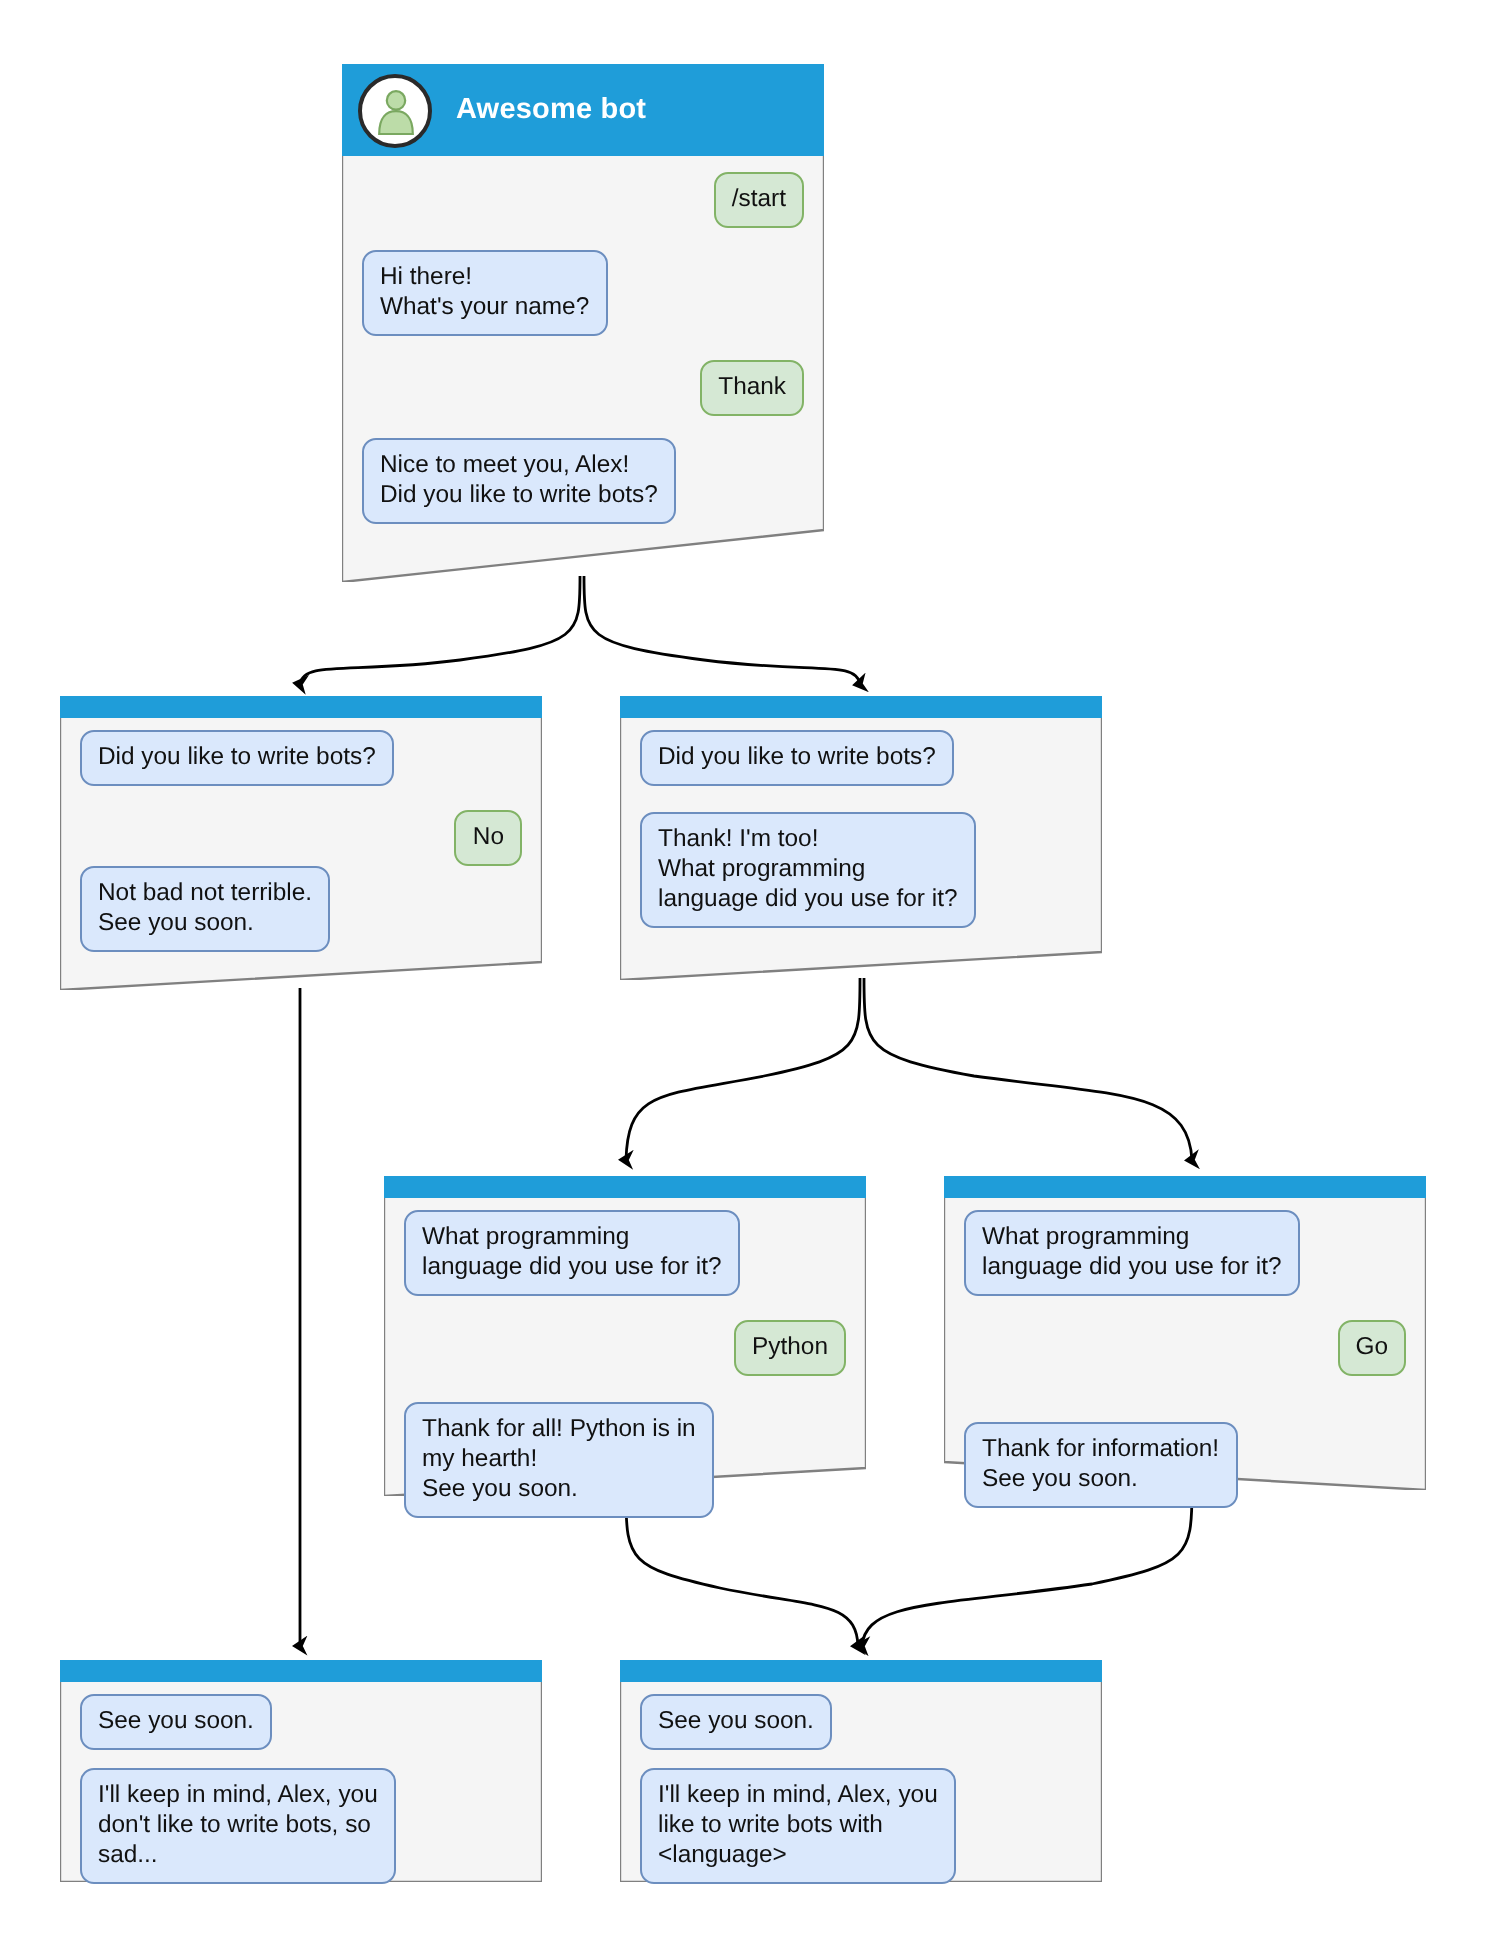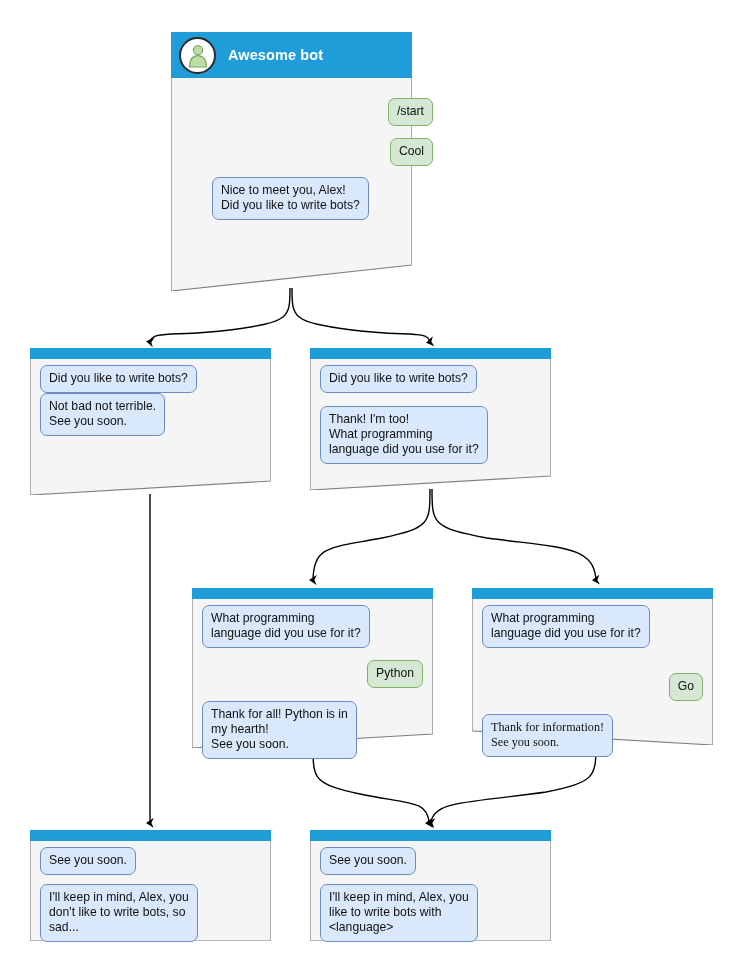--- a/index.html
+++ b/index.html
@@ -153,44 +153,51 @@
       <div class="titlebar tall">
         <span class="avatar">
           <svg width="26" height="26" viewBox="0 0 26 26">
             <circle cx="13" cy="8.2" r="4.6" fill="#bcdca8" stroke="#7aa860" stroke-width="1.1"></circle>
             <path d="M4.6,25 C4.6,16.6 8.4,13.6 13,13.6 C17.6,13.6 21.4,16.6 21.4,25 Z" fill="#bcdca8" stroke="#7aa860" stroke-width="1.1"></path>
           </svg>
         </span>
         <span class="bot-title">Awesome bot</span>
       </div>
 
-      <div class="chat" style="top:58px;margin-left:31px;">
+      <div class="chat" style="top:46px;">
         <div class="msgrow user" style="margin-top:8px;">
           <div class="bubble user">/start</div>
         </div>
+        <div class="msgrow bot" style="margin-top:11px;">
+          <div class="bubble bot">Hi there!
+What's your name?</div>
+        </div>
         <div class="msgrow user" style="margin-top:12px;">
-          <div class="bubble user">Cool</div>
+          <div class="bubble user">Thank</div>
         </div>
         <div class="msgrow bot" style="margin-top:11px;">
           <div class="bubble bot">Nice to meet you, Alex!
 Did you like to write bots?</div>
         </div>
       </div>
     </div>
   </div>
 
   <div class="card" style="left:30px; top:348px; width:241px; height:147px;">
     <svg class="card-skew" viewBox="0 0 241 147" preserveAspectRatio="none">
       <polygon points="0,0 241,0 241,133 0,147" fill="#f5f5f5" stroke="#808080" stroke-width="1.2"></polygon>
     </svg>
     <div class="card-inner">
       <div class="titlebar"></div>
       <div class="chat" style="top:11px;">
         <div class="msgrow bot" style="margin-top:6px;">
           <div class="bubble bot">Did you like to write bots?</div>
+        </div>
+        <div class="msgrow user" style="margin-top:12px;">
+          <div class="bubble user">No</div>
         </div>
         <div class="msgrow bot" style="">
           <div class="bubble bot">Not bad not terrible.
 See you soon.</div>
         </div>
       </div>
     </div>
   </div>
 
   <div class="card" style="left:310px; top:348px; width:241px; height:142px;">
@@ -239,24 +246,24 @@
     <svg class="card-skew" viewBox="0 0 241 157" preserveAspectRatio="none">
       <polygon points="0,0 241,0 241,157 0,143" fill="#f5f5f5" stroke="#808080" stroke-width="1.2"></polygon>
     </svg>
     <div class="card-inner">
       <div class="titlebar"></div>
       <div class="chat" style="top:11px;">
         <div class="msgrow bot" style="margin-top:6px;">
           <div class="bubble bot">What programming
 language did you use for it?</div>
         </div>
-        <div class="msgrow user" style="margin-top:25px;align-items:flex-end;">
+        <div class="msgrow user" style="margin-top:12px;align-items:flex-end;">
           <div class="bubble user">Go</div>
         </div>
-        <div class="msgrow bot" style="margin-top:13px;font-family:Liberation Serif, serif;">
+        <div class="msgrow bot" style="margin-top:23px;">
           <div class="bubble bot">Thank for information!
 See you soon.</div>
         </div>
       </div>
     </div>
   </div>
 
   <div class="card" style="left:30px; top:830px; width:241px; height:111px;">
     <svg class="card-skew" viewBox="0 0 241 111" preserveAspectRatio="none">
       <polygon points="0,0 241,0 241,111 0,111" fill="#f5f5f5" stroke="#808080" stroke-width="1.2"></polygon>

